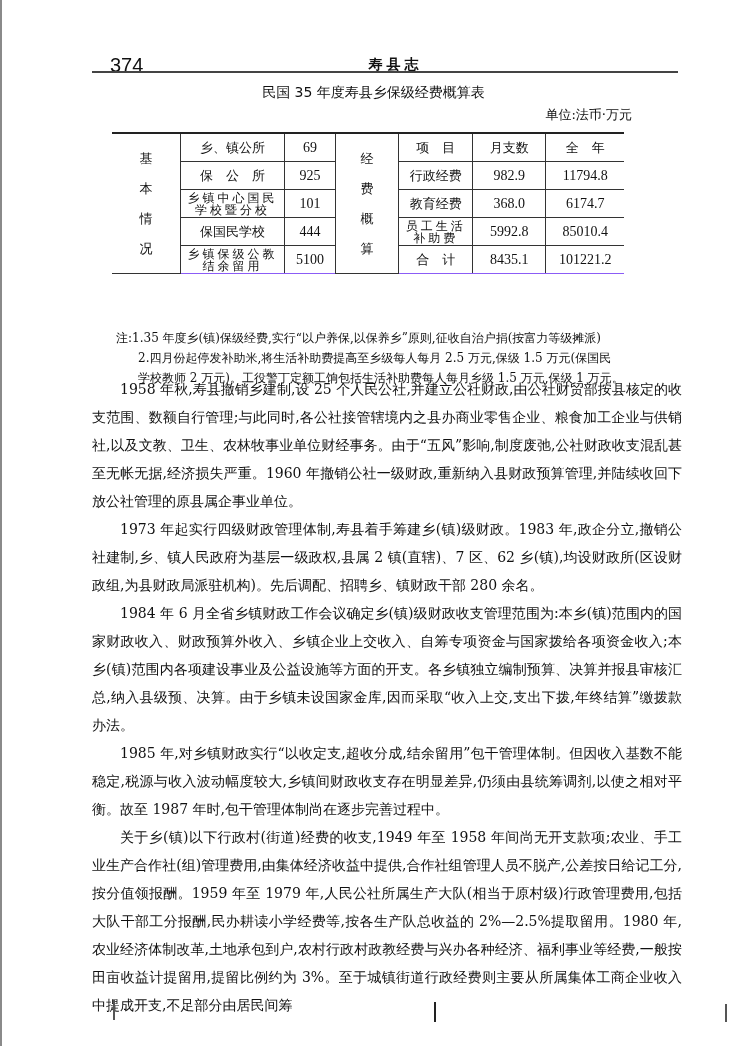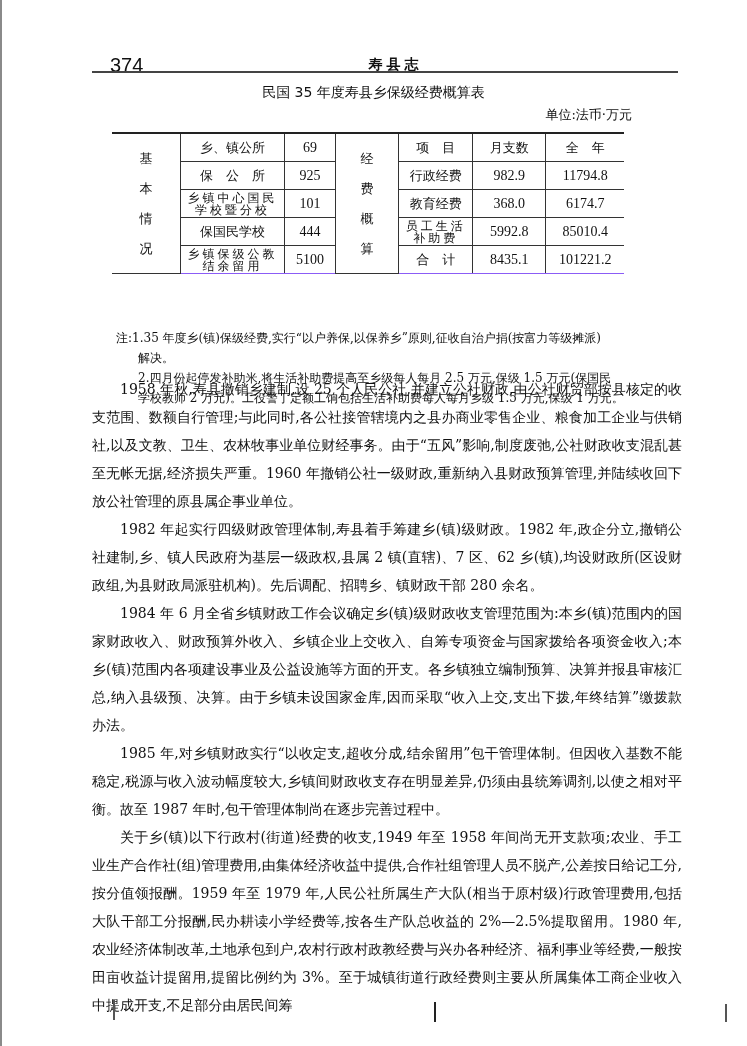--- a/index.html
+++ b/index.html
@@ -98,28 +98,27 @@
     <td class="num">5100</td>
     <td>合　计</td>
     <td class="num">8435.1</td>
     <td class="num right-end">101221.2</td>
   </tr>
 </tbody>
   </table>
 
 <div class="notes">
   <p class="note-line">注:1.35 年度乡(镇)保级经费,实行“以户养保,以保养乡”原则,征收自治户捐(按富力等级摊派)</p>
-  <p class="note-line note-indent">解决。</p>
   <p class="note-line note-indent">2.四月份起停发补助米,将生活补助费提高至乡级每人每月 2.5 万元,保级 1.5 万元(保国民</p>
   <p class="note-line note-indent">学校教师 2 万元)。工役警丁定额工饷包括生活补助费每人每月乡级 1.5 万元,保级 1 万元。</p>
 </div>
 
 <div class="body-text">
   <p class="para">1958 年秋,寿县撤销乡建制,设 25 个人民公社,并建立公社财政,由公社财贸部按县核定的收支范围、数额自行管理;与此同时,各公社接管辖境内之县办商业零售企业、粮食加工企业与供销社,以及文教、卫生、农林牧事业单位财经事务。由于“五风”影响,制度废弛,公社财政收支混乱甚至无帐无据,经济损失严重。1960 年撤销公社一级财政,重新纳入县财政预算管理,并陆续收回下放公社管理的原县属企事业单位。</p>
-  <p class="para">1982 年起实行四级财政管理体制,寿县着手筹建乡(镇)级财政。1982 年,政企分立,撤销公社建制,乡、镇人民政府为基层一级政权,县属 2 镇(直辖)、7 区、62 乡(镇),均设财政所(区设财政组,为县财政局派驻机构)。先后调配、招聘乡、镇财政干部 280 余名。</p>
+  <p class="para">1973 年起实行四级财政管理体制,寿县着手筹建乡(镇)级财政。1983 年,政企分立,撤销公社建制,乡、镇人民政府为基层一级政权,县属 2 镇(直辖)、7 区、62 乡(镇),均设财政所(区设财政组,为县财政局派驻机构)。先后调配、招聘乡、镇财政干部 280 余名。</p>
   <p class="para">1984 年 6 月全省乡镇财政工作会议确定乡(镇)级财政收支管理范围为:本乡(镇)范围内的国家财政收入、财政预算外收入、乡镇企业上交收入、自筹专项资金与国家拨给各项资金收入;本乡(镇)范围内各项建设事业及公益设施等方面的开支。各乡镇独立编制预算、决算并报县审核汇总,纳入县级预、决算。由于乡镇未设国家金库,因而采取“收入上交,支出下拨,年终结算”缴拨款办法。</p>
   <p class="para">1985 年,对乡镇财政实行“以收定支,超收分成,结余留用”包干管理体制。但因收入基数不能稳定,税源与收入波动幅度较大,乡镇间财政收支存在明显差异,仍须由县统筹调剂,以使之相对平衡。故至 1987 年时,包干管理体制尚在逐步完善过程中。</p>
   <p class="para">关于乡(镇)以下行政村(街道)经费的收支,1949 年至 1958 年间尚无开支款项;农业、手工业生产合作社(组)管理费用,由集体经济收益中提供,合作社组管理人员不脱产,公差按日给记工分,按分值领报酬。1959 年至 1979 年,人民公社所属生产大队(相当于原村级)行政管理费用,包括大队干部工分报酬,民办耕读小学经费等,按各生产队总收益的 2%—2.5%提取留用。1980 年,农业经济体制改革,土地承包到户,农村行政村政教经费与兴办各种经济、福利事业等经费,一般按田亩收益计提留用,提留比例约为 3%。至于城镇街道行政经费则主要从所属集体工商企业收入中提成开支,不足部分由居民间筹</p>
 </div>
 
 <div class="artifact" style="left:113px; top:1000px; height:20px;"></div>
 <div class="artifact" style="left:434px; top:1002px; height:20px; background:#222;"></div>
 <div class="artifact" style="left:725px; top:1004px; height:18px;"></div>
 
 </body></html>

